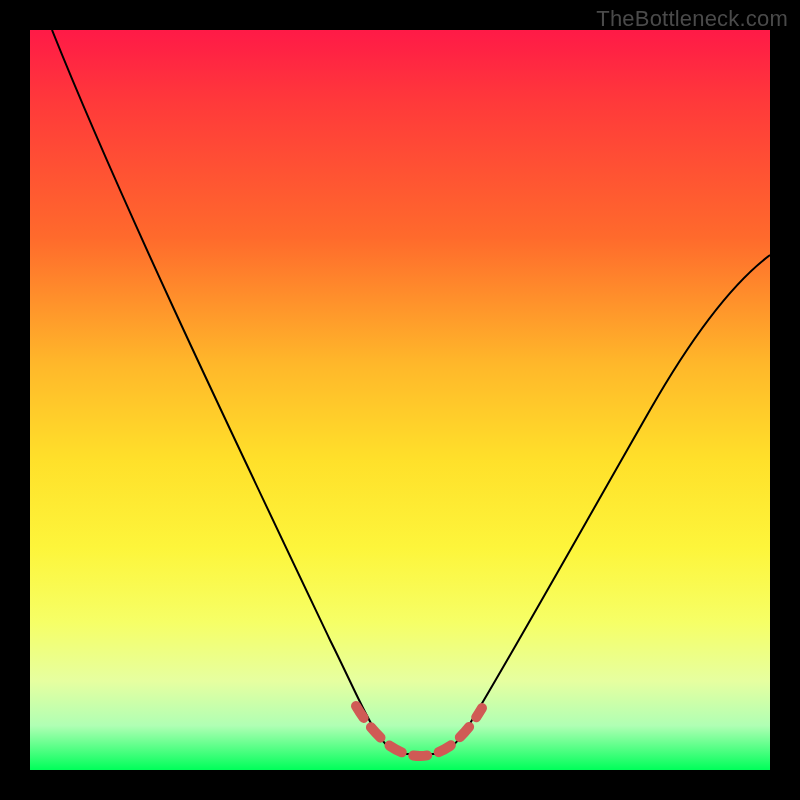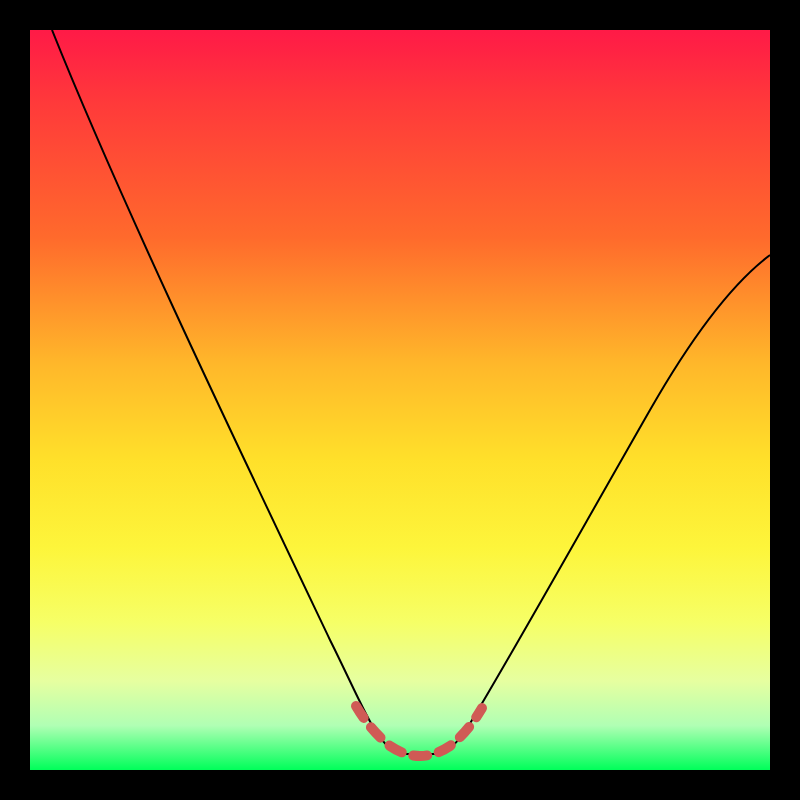--- a/index.html
+++ b/index.html
@@ -87,14 +87,15 @@
 
       <path class="valley-dash" d="M 326 676
                Q 340 700 360 716
                Q 375 726 390 726
                Q 405 726 420 716
                Q 438 702 452 678"></path>
     </svg>
 
   </div>
 
+  <div class="watermark">TheBottleneck.com</div>
 
 </div>
 
 </body></html>

